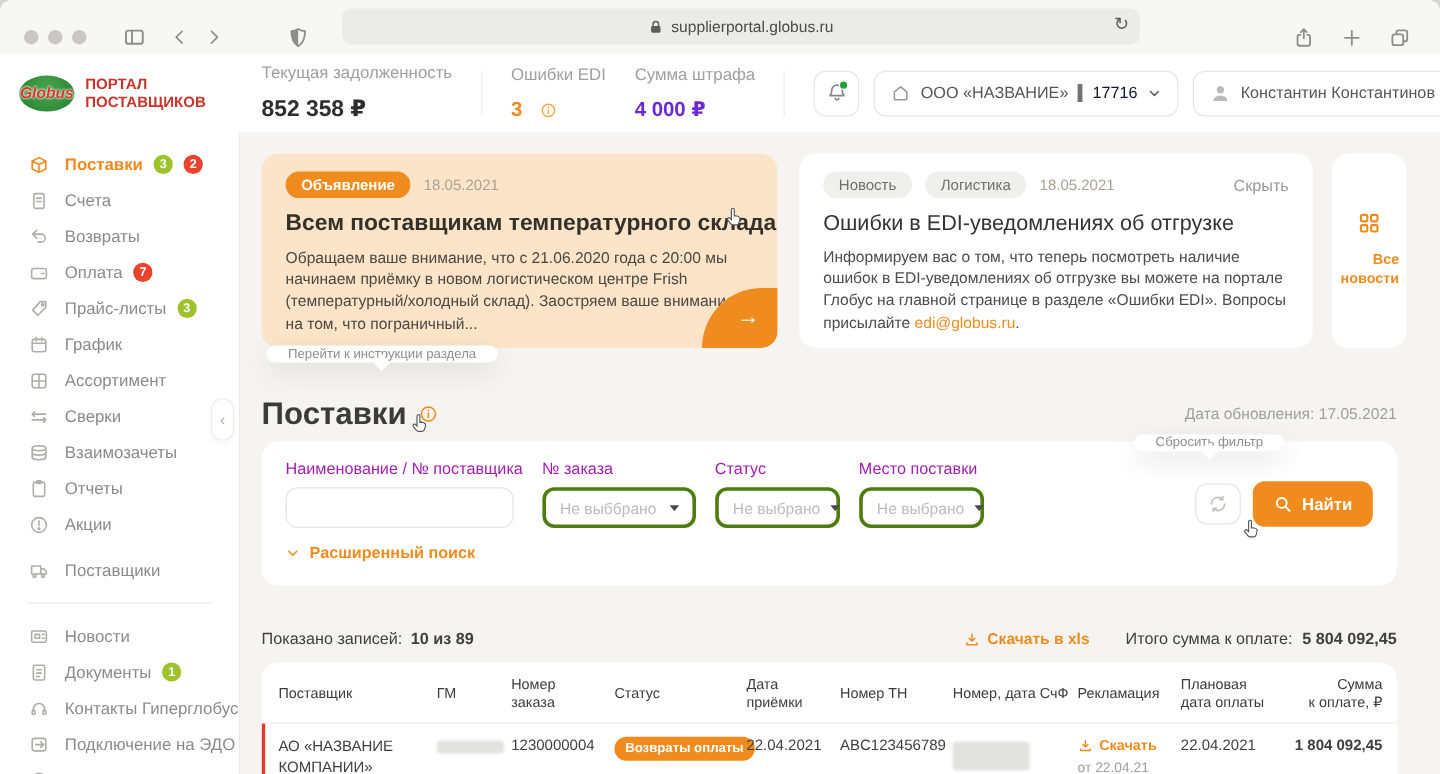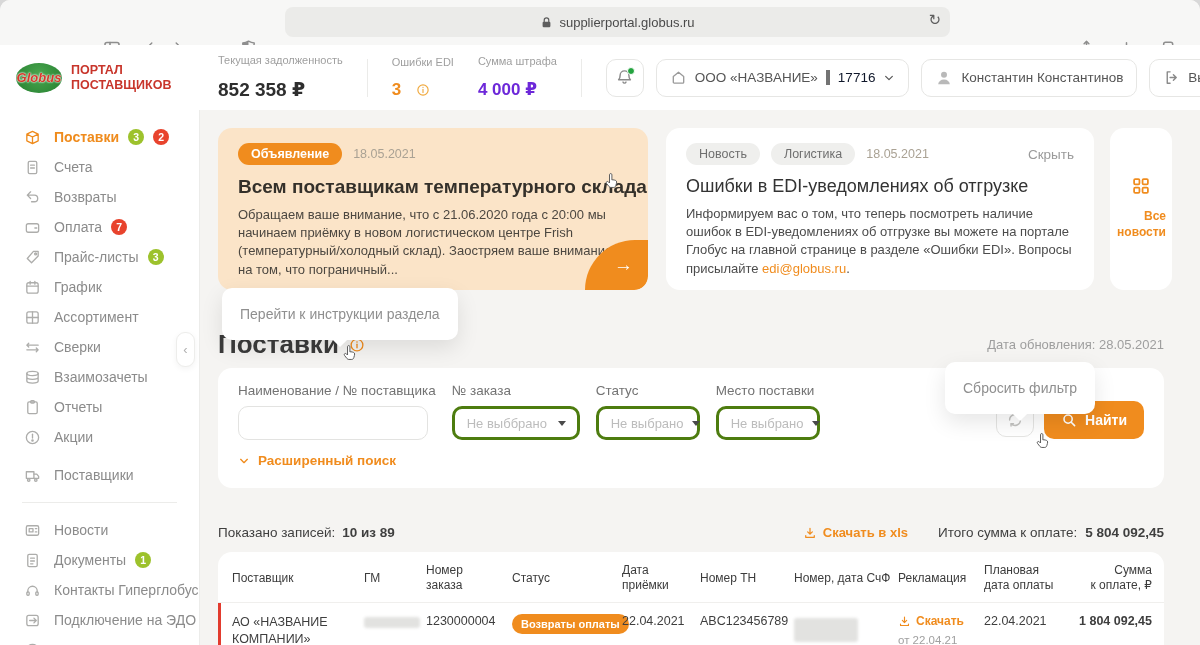--- a/index.html
+++ b/index.html
@@ -1,36 +1,36 @@
 <!DOCTYPE html>
 <html><head>
 <meta charset="utf-8">
 <style>
   *{margin:0;padding:0;box-sizing:border-box}
   body{background:#d8d8d8;font-family:"Liberation Sans","DejaVu Sans",sans-serif;-webkit-font-smoothing:antialiased}
   .window{position:relative;width:1200px;height:645px;margin:0 auto;background:#f5f4f2;border-radius:10px 10px 0 0;overflow:hidden}
 
   
-  .chrome{position:absolute;top:0;left:0;right:0;height:63px;background:#f7f7f6;border-bottom:1px solid #e2e1df;display:flex;align-items:flex-end;padding:0 20px}
+  .chrome{position:absolute;top:0;left:0;right:0;height:63px;background:#f7f7f6;border-bottom:1px solid #e2e1df;display:flex;align-items:center;padding:0 20px}
   .dot{width:12px;height:12px;border-radius:50%;background:#c9c8c6;margin-right:8px}
   .chrome svg{stroke:#8e8e8e;fill:none;stroke-width:1.6;stroke-linecap:round;stroke-linejoin:round}
   .chrome-btn{display:flex;align-items:center;justify-content:center;width:28px;height:28px;cursor:pointer}
   .url-pill{position:absolute;left:285px;width:665px;height:30px;top:7px;background:#ebebe9;border-radius:8px;display:flex;align-items:center;justify-content:center;gap:6px;font-size:13px;color:#4a4a4a}
   .url-refresh{position:absolute;right:9px;top:4px;color:#5e5e5e;font-size:15px;cursor:pointer}
   .chrome-right{margin-left:auto;display:flex;gap:12px}
 
   
   .appheader{position:absolute;top:45px;left:0;right:0;height:65px;background:#fff;display:flex;align-items:center}
   .logo-wrap{width:200px;flex:none;display:flex;align-items:center;gap:9px;padding-left:16px}
   .globe{width:46px;height:30px;background:radial-gradient(circle at 50% 40%, #4aa64f 0%, #2f8a38 70%);border-radius:50%;display:flex;align-items:center;justify-content:center;flex:none}
   .globe span{color:#d6392c;font-weight:700;font-style:italic;font-size:13px;text-shadow:0 0 2px #fff,0 0 2px #fff}
   .logo-title{color:#c8352b;font-weight:700;font-size:12.5px;line-height:1.18}
   .stats{display:flex;align-items:center;margin-left:18px}
   .stat{padding-right:24px}
-  .stat-label{font-size:11px;color:#9f9f9f;margin-bottom:12px;white-space:nowrap}
+  .stat-label{font-size:14px;color:#9f9f9f;margin-bottom:12px;white-space:nowrap}
   .stat-value{font-size:19px;font-weight:700;color:#2e2e2e;white-space:nowrap}
   .stat-value.orange{color:#f08c1e;font-weight:600;font-size:17px;display:flex;align-items:center;gap:5px}
   .stat-value.red{color:#6d28d9;font-size:17px}
   .vsep{width:1px;height:38px;background:#ebebe9;margin-right:24px}
   .hdr-right{margin-left:auto;display:flex;align-items:center;gap:12px;margin-right:20px}
   .hbtn{height:38px;border:1px solid #e6e6e4;border-radius:10px;background:#fff;display:flex;align-items:center;gap:8px;padding:0 13px;font-size:13.5px;color:#555;cursor:pointer;white-space:nowrap}
   .hbtn svg{flex:none}
   .bell-btn{width:38px;padding:0;justify-content:center;position:relative}
   .bell-dot{position:absolute;top:7px;right:8px;width:8px;height:8px;border-radius:50%;background:#23a33f;border:1.5px solid #fff}
   .co-code{color:#0f172a;border-left:4px solid #737373;padding-left:8px}
@@ -61,33 +61,33 @@
   .ann-arrow{position:absolute;right:0;bottom:0;width:63px;height:50px;background:#f08c1e;border-radius:52px 0 14px 0;color:#fff;font-size:19px;font-weight:700;display:flex;align-items:center;justify-content:center;padding-left:14px;cursor:pointer}
   .card-news{width:428px;height:162px;background:#fff;border-radius:14px;padding:15px 20px;position:relative;margin-left:10px}
   .pill-gray{display:inline-block;background:#efefed;color:#6f6f6f;font-size:12.5px;font-weight:500;padding:4px 13px;border-radius:13px}
   .hide-link{position:absolute;right:20px;top:19px;color:#9a9a9a;font-size:13.5px;cursor:pointer}
   .news-title{font-size:18px;font-weight:400;color:#333;margin-top:11px;white-space:nowrap}
   .news-body{font-size:13px;color:#4c4c4c;line-height:1.4;margin-top:8px;width:392px}
   .link-orange{color:#f08c1e;cursor:pointer}
   .card-allnews{width:62px;height:162px;background:#fff;border-radius:14px;margin-left:8px;display:flex;flex-direction:column;align-items:center;padding-top:48px;gap:13px;cursor:pointer}
   .allnews-label{color:#f08c1e;font-size:12px;font-weight:700;text-align:right;line-height:1.3;width:50px}
 
-  .tooltip{position:absolute;background:#fff;border-radius:10px;padding:18px 18px;font-size:14px;color:#8f8f8f;box-shadow:0 8px 22px rgba(0,0,0,.10);z-index:5;white-space:nowrap}
+  .tooltip{position:absolute;background:#fff;border-radius:10px;padding:1px 18px;font-size:11px;color:#8f8f8f;box-shadow:0 8px 22px rgba(0,0,0,.10);z-index:5;white-space:nowrap}
   .tooltip::after{content:"";position:absolute;left:50%;bottom:-5px;margin-left:-5px;width:10px;height:10px;background:#fff;transform:rotate(45deg)}
   .tt-instruction{left:22px;top:178px}
   .tt-reset{left:745px;top:252px}
 
   .section-head{position:absolute;top:219px;left:18px;width:946px;display:flex;align-items:center}
   .h-title{font-size:26px;font-weight:600;color:#3b3b3b}
   .info-i{margin-left:10px;flex:none}
   .updated{margin-left:auto;font-size:13px;color:#9e9e9e}
 
   .filter-card{position:absolute;top:258px;left:18px;width:946px;height:120px;background:#fff;border-radius:14px;padding:15px 20px}
   .f-row{display:flex;gap:16px}
-  .f-label{display:block;font-size:13.5px;font-weight:500;color:#737373;margin-bottom:8px;white-space:nowrap}
+  .f-label{display:block;font-size:13.5px;font-weight:500;color:#a21caf;margin-bottom:8px;white-space:nowrap}
   .f-input{width:190px;height:34px;border:1px solid #e3e3e1;border-radius:10px;outline:none;padding:0 10px;font-size:13px;color:#444;background:#fff}
   .f-select{height:34px;border:3px solid #4d7c0f;border-radius:10px;display:flex;align-items:center;justify-content:space-between;padding:0 11px 0 12px;cursor:pointer}
   .f-select .ph{font-size:13px;color:#bcbcbc;white-space:nowrap}
   .caret{width:0;height:0;border-left:4px solid transparent;border-right:4px solid transparent;border-top:5px solid #4a4a4a;margin-left:8px}
   .f-advanced{display:flex;align-items:center;gap:8px;margin-top:13px;color:#f08c1e;font-size:13.5px;font-weight:700;cursor:pointer}
   .f-actions{position:absolute;right:20px;top:33px;display:flex;align-items:center;gap:10px}
   .btn-reset{width:38px;height:34px;border:1px solid #e5e5e3;border-radius:10px;background:#fff;display:flex;align-items:center;justify-content:center;cursor:pointer;position:relative}
   .btn-search{height:38px;border-radius:10px;background:#f08c1e;color:#fff;font-size:14px;font-weight:700;display:flex;align-items:center;gap:8px;padding:0 17px;cursor:pointer;border:none}
 
   .meta-row{position:absolute;top:415px;left:18px;width:946px;display:flex;align-items:center;font-size:13.5px;color:#3f3f3f}
@@ -405,21 +405,21 @@
 
     <div class="tooltip tt-instruction">Перейти к инструкции раздела</div>
 
     <div class="section-head">
       <span class="h-title">Поставки</span>
       <svg class="info-i" width="16" height="16" viewBox="0 0 18 18" fill="none" stroke="#f08c1e" stroke-width="1.5">
           <circle cx="9" cy="9" r="6.6"></circle>
           <path d="M9 8.2v4" stroke-linecap="round"></path>
           <circle cx="9" cy="5.6" r="0.9" fill="#f08c1e" stroke="none"></circle>
         </svg>
-      <span class="updated">Дата обновления: 28.05.2021</span>
+      <span class="updated">Дата обновления: 17.05.2021</span>
     </div>
 
     <div class="filter-card">
       <div class="f-row">
         <div>
           <span class="f-label">Наименование / № поставщика</span>
           <input class="f-input" style="">
         </div>
         <div>
           <span class="f-label">№ заказа</span>

